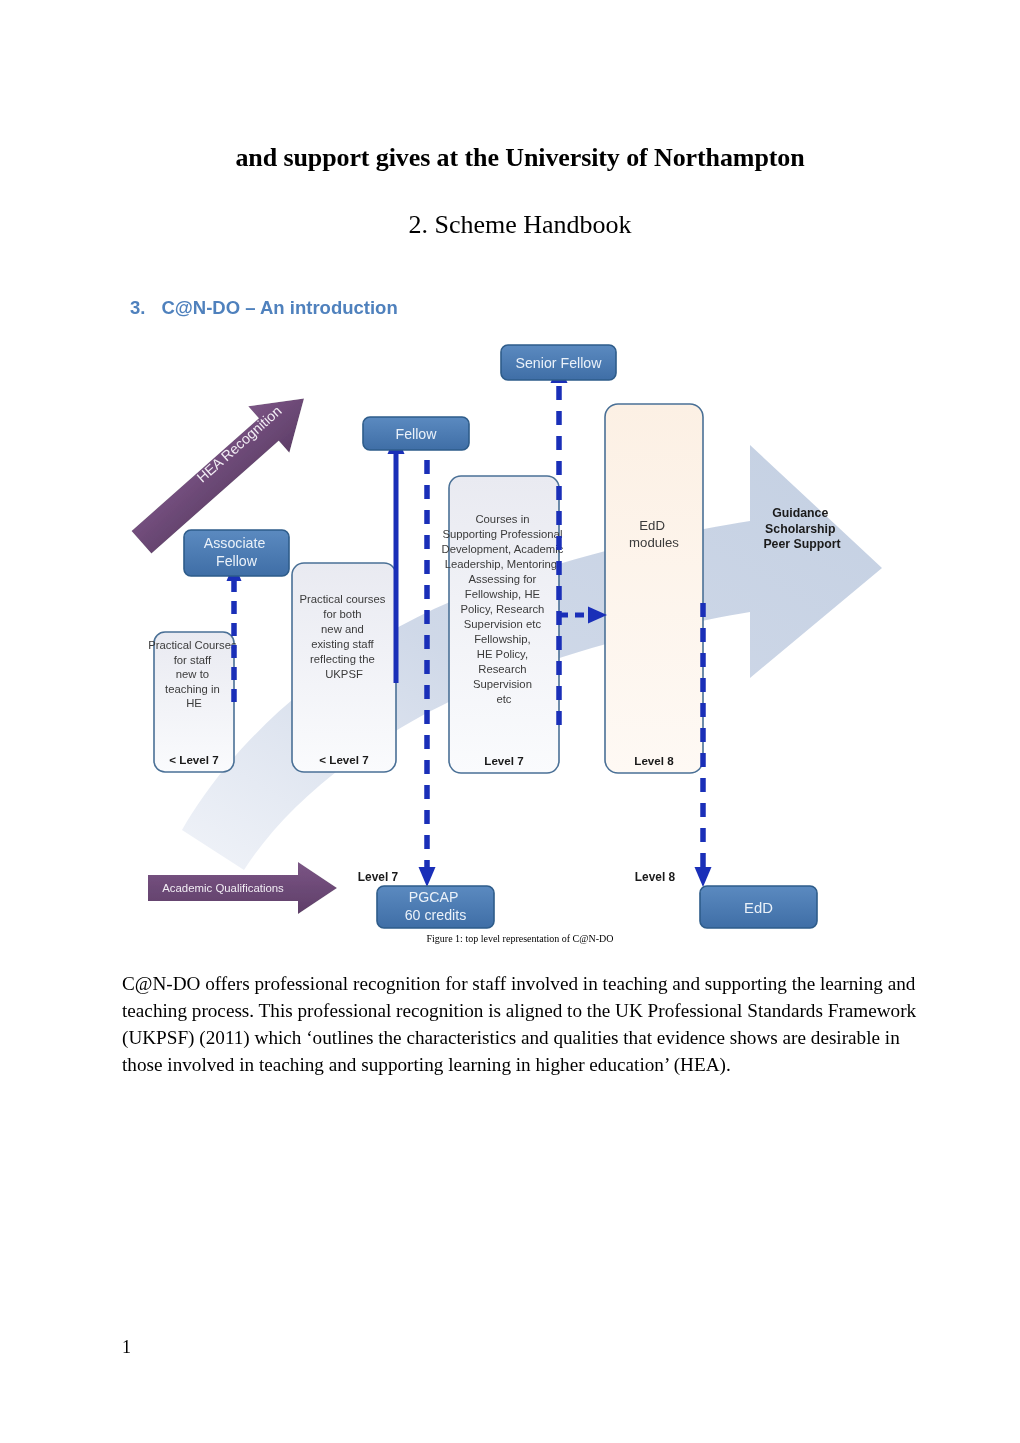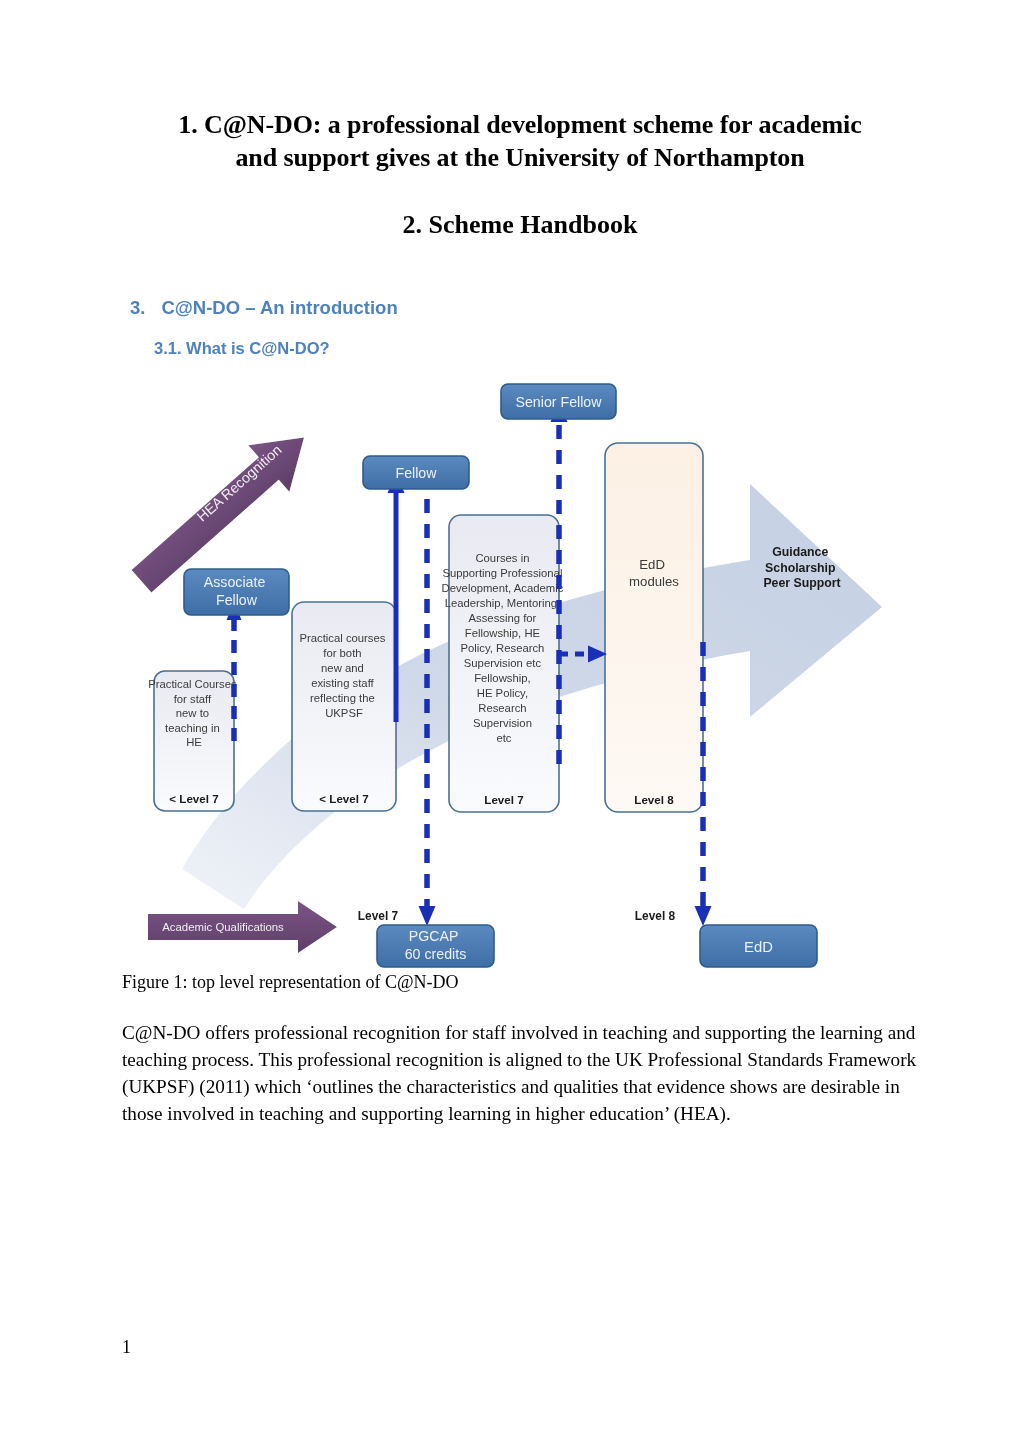--- a/index.html
+++ b/index.html
@@ -37,21 +37,21 @@
     font-weight: bold;
     font-size: 26px;
     line-height: 1.28;
     text-align: center;
     margin: 0;
     padding-top: 108px;
     letter-spacing: -0.1px;
   }
   .doc-subtitle {
     font-family: "Liberation Serif", "DejaVu Serif", serif;
-    font-weight: bold;
+    font-weight: normal;
     font-size: 26px;
     text-align: center;
     margin: 0;
     padding-top: 35px;
   }
 
   
   .h-level1 {
     font-family: "Liberation Sans", "DejaVu Sans", sans-serif;
     color: #4F81BD;
@@ -77,22 +77,22 @@
     font-family: "Liberation Serif", "DejaVu Serif", serif;
     font-size: 19.2px;
     line-height: 1.42;
     margin: 0;
     padding-top: 22px;
     text-align: left;
   }
   p.body.tight { padding-top: 26px; }
   .caption {
     font-family: "Liberation Serif", "DejaVu Serif", serif;
-    font-size: 18px;
-    text-align: left;
+    font-size: 10px;
+    text-align: center;
     margin: 0;
   }
   .pageno {
     position: absolute;
     left: 122px;
     top: 1337px;
     font-family: "Liberation Serif", "DejaVu Serif", serif;
     font-size: 18px;
   }
 
@@ -105,32 +105,31 @@
   }
   .figure svg { display: block; }
 </style>
 </head>
 <body>
 
 <div class="page">
   <div class="content">
 
     <h1 class="doc-title">
-      <span>1. C@N-DO: a professional development scheme for academic</span><br>
+      <br>
       <span>and support gives at the University of Northampton</span>
     </h1>
 
     <h2 class="doc-subtitle">2. Scheme Handbook</h2>
 
     <h3 class="h-level1">
       <span class="num">3.</span><span>C@N-DO – An introduction</span>
     </h3>
 
 
-    <h4 class="h-level2">3.1. What is C@N-DO?</h4>
 
     <div class="figure">
       <svg width="796" height="608" viewBox="0 0 796 608" xmlns="http://www.w3.org/2000/svg">
         <defs>
           <linearGradient id="blueBoxGrad" x1="0" y1="0" x2="0" y2="1">
             <stop offset="0%" stop-color="#5B8AC0"></stop>
             <stop offset="100%" stop-color="#3F6EA6"></stop>
           </linearGradient>
           <linearGradient id="purpleGrad" x1="0" y1="0" x2="0" y2="1">
             <stop offset="0%" stop-color="#7B5585"></stop>

